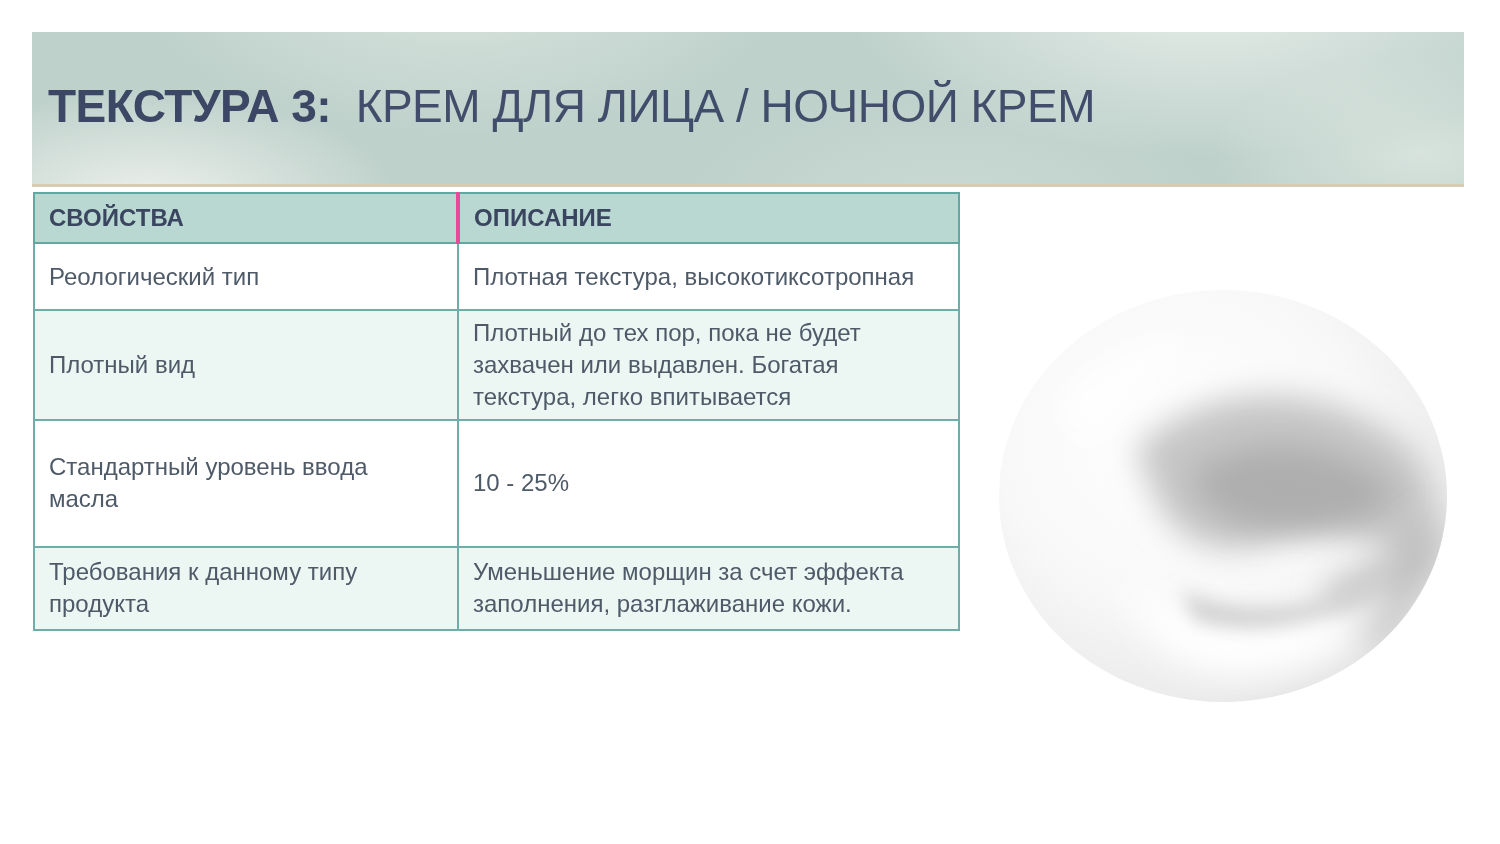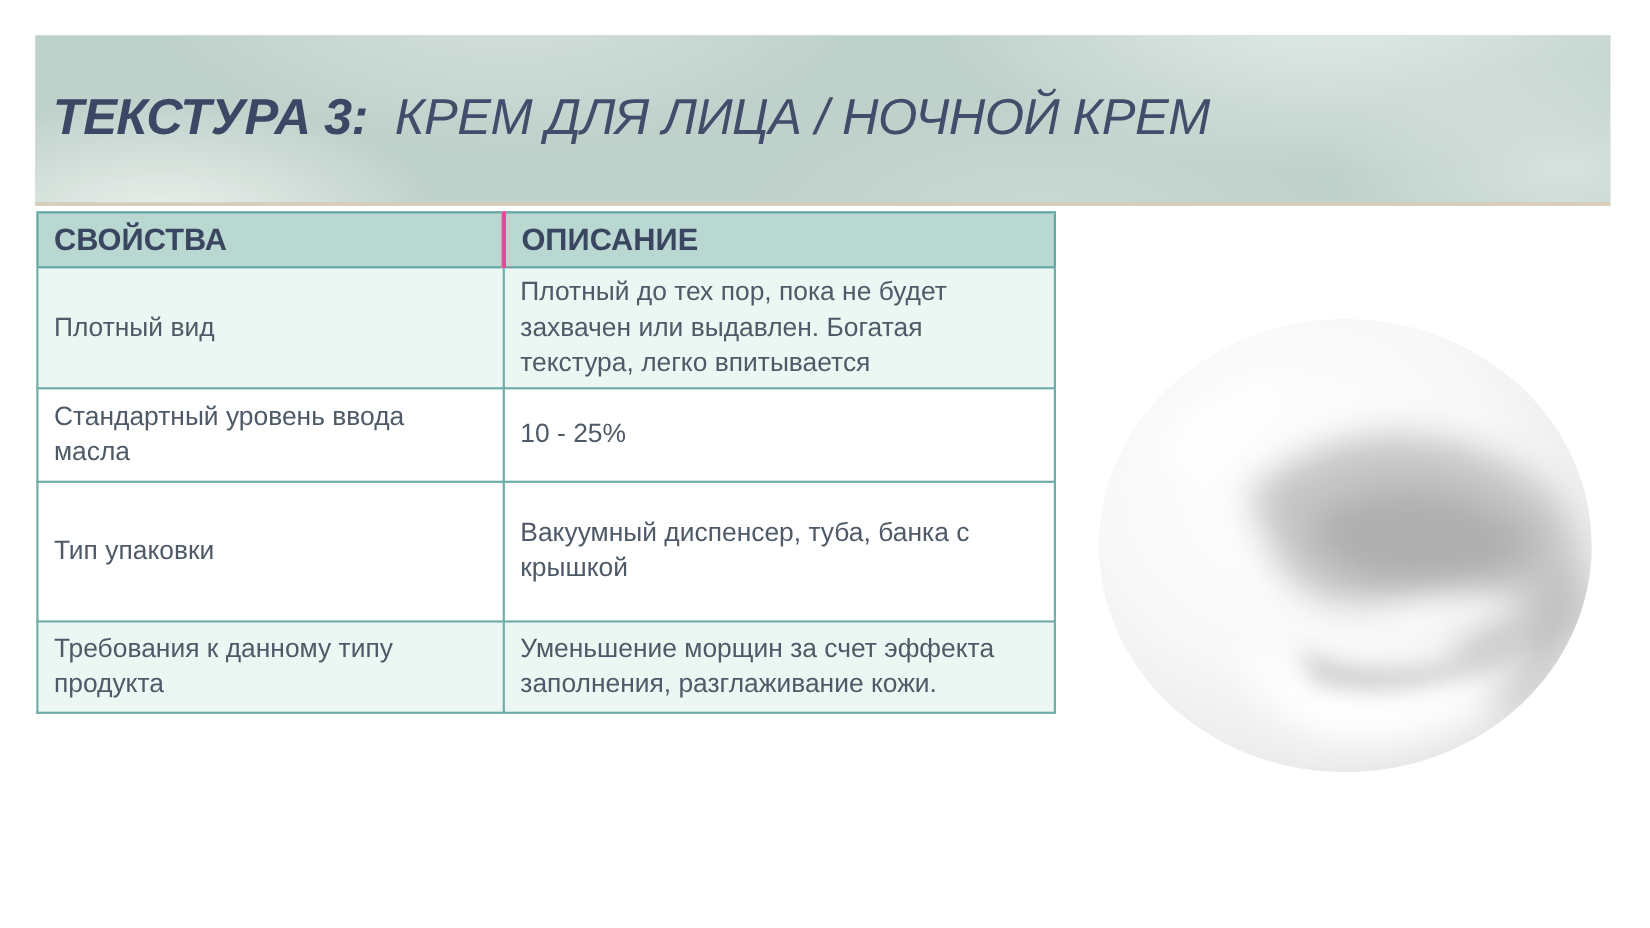--- a/index.html
+++ b/index.html
@@ -26,40 +26,40 @@
       radial-gradient(ellipse 500px 230px at 30% -30%, rgba(226,234,229,.7) 0%, rgba(226,234,229,0) 65%),
       radial-gradient(ellipse 600px 260px at 82% -20%, rgba(238,243,239,.8) 0%, rgba(238,243,239,0) 60%),
       radial-gradient(ellipse 420px 200px at 64% 120%, rgba(210,222,216,.6) 0%, rgba(210,222,216,0) 65%),
       radial-gradient(ellipse 300px 140px at 97% 80%, rgba(231,238,233,.6) 0%, rgba(231,238,233,0) 70%);
   }
   .banner-title{
     position:absolute;left:16px;top:50%;
     transform:translateY(-54%);
     margin:0;white-space:nowrap;
     font-size:46px;line-height:1.1;
-    color:#3b4764;letter-spacing:-.5px;font-style:italic;
+    color:#3b4764;letter-spacing:-.5px;
   }
   .banner-title .t-bold{font-weight:700;}
   .banner-title .t-light{font-weight:400;color:#414d6a;}
 
   
   table.spec{
     position:absolute;left:33px;top:192px;
     width:925px;
     border-collapse:collapse;
     table-layout:fixed;
     border:2px solid #61a7a2;
   }
   table.spec col.c1{width:424px;}
   table.spec col.c2{width:501px;}
   table.spec th{
     height:48px;
     background:#bad8d2;
     color:#3a4660;
-    font-size:28px;font-weight:700;
+    font-size:24px;font-weight:700;
     text-align:left;padding:0 14px;
     border-top:2px solid #61a7a2;
     border-bottom:2px solid #61a7a2;
     vertical-align:middle;
   }
   table.spec th + th{border-left:4px solid #ec4899;}
   table.spec td{
     font-size:24px;line-height:1.33;
     color:#4e5a68;
     padding:6px 14px;
@@ -98,31 +98,31 @@
         <col class="c1">
         <col class="c2">
       </colgroup>
     <thead>
       <tr>
         <th>СВОЙСТВА</th>
         <th>ОПИСАНИЕ</th>
       </tr>
     </thead>
     <tbody>
+        <tr class="row-white">
+          <td>Реологический тип</td>
+          <td>Плотная текстура, высокотиксотропная</td>
+        </tr>
         <tr class="row-mint">
           <td>Плотный вид</td>
           <td>Плотный до тех пор, пока не будет захвачен или выдавлен. Богатая текстура, легко впитывается</td>
         </tr>
         <tr class="row-white">
           <td>Стандартный уровень ввода масла</td>
           <td>10 - 25%</td>
-        </tr>
-        <tr class="row-white">
-          <td>Тип упаковки</td>
-          <td>Вакуумный диспенсер, туба, банка с крышкой</td>
         </tr>
         <tr class="row-mint">
           <td>Требования к данному типу продукта</td>
           <td>Уменьшение морщин за счет эффекта заполнения, разглаживание кожи.</td>
         </tr>
       </tbody>
   </table>
 
   <svg class="cream" viewBox="0 0 455 420" xmlns="http://www.w3.org/2000/svg" aria-hidden="true">
     <defs>

